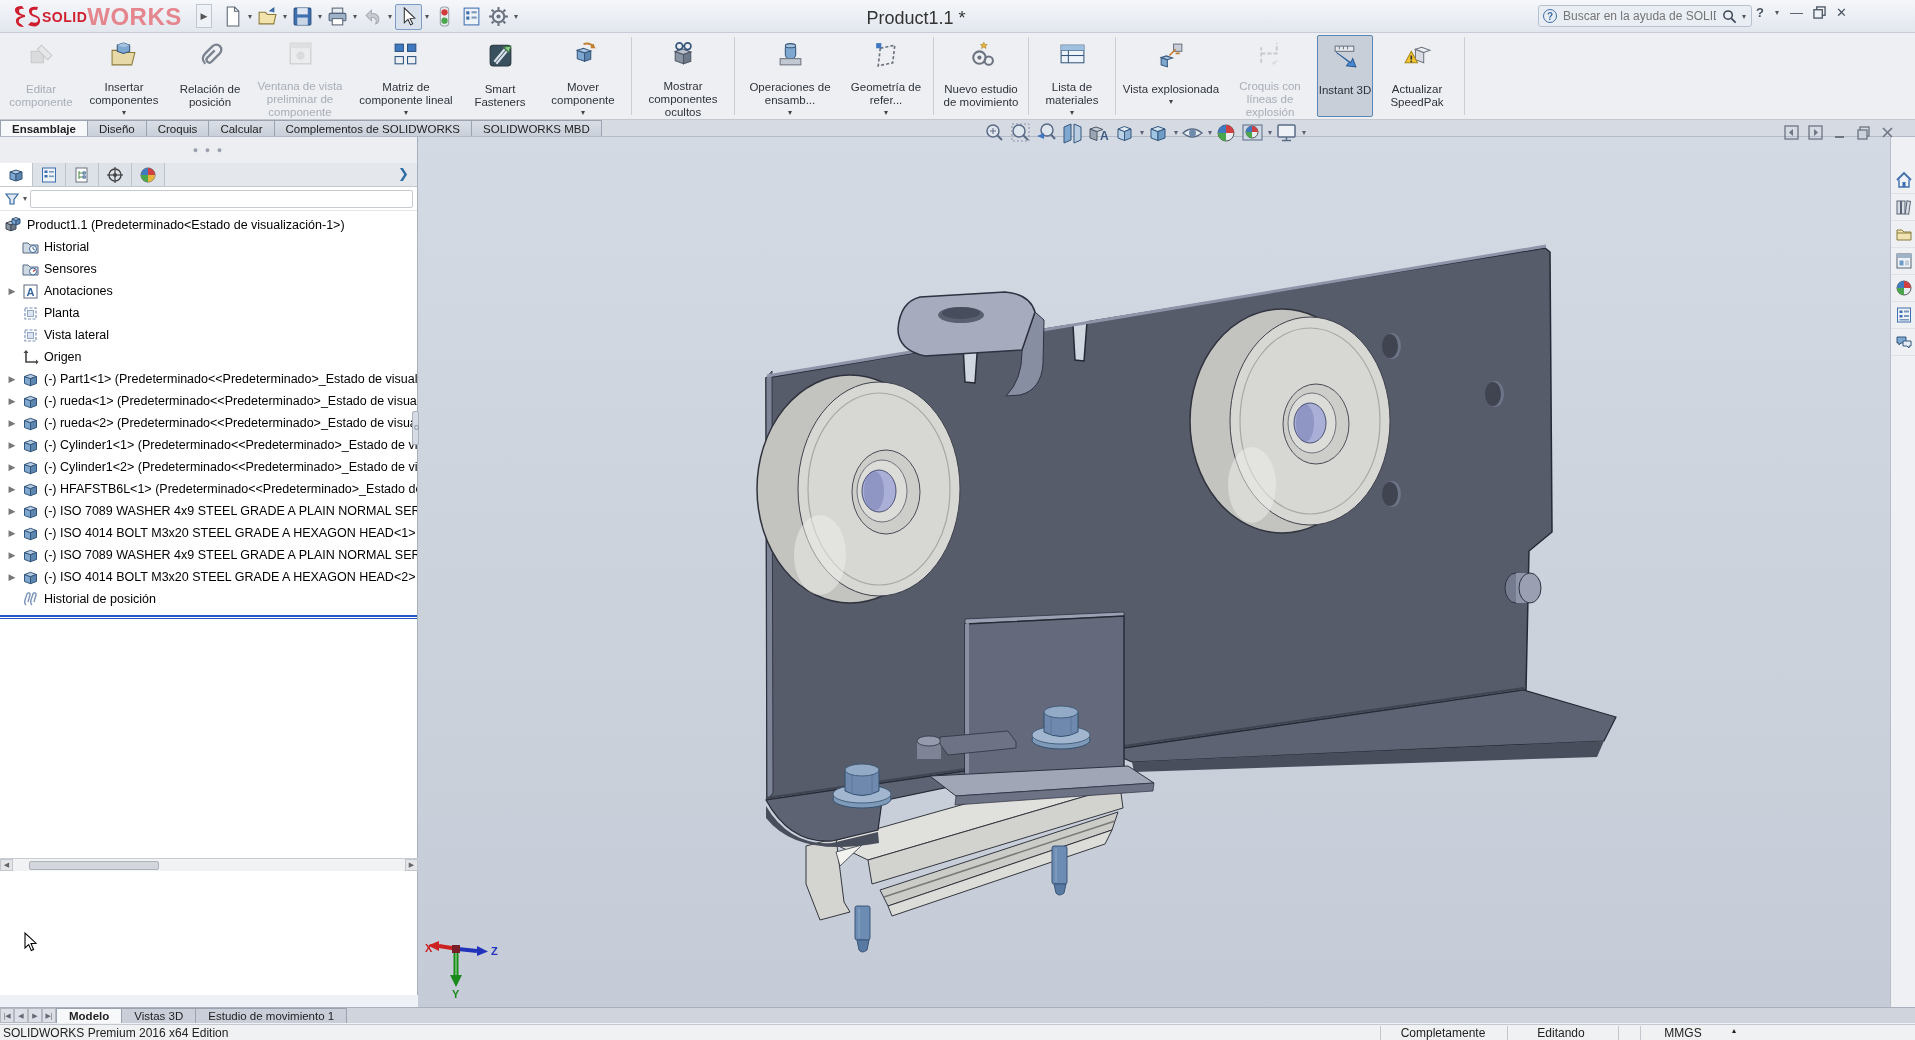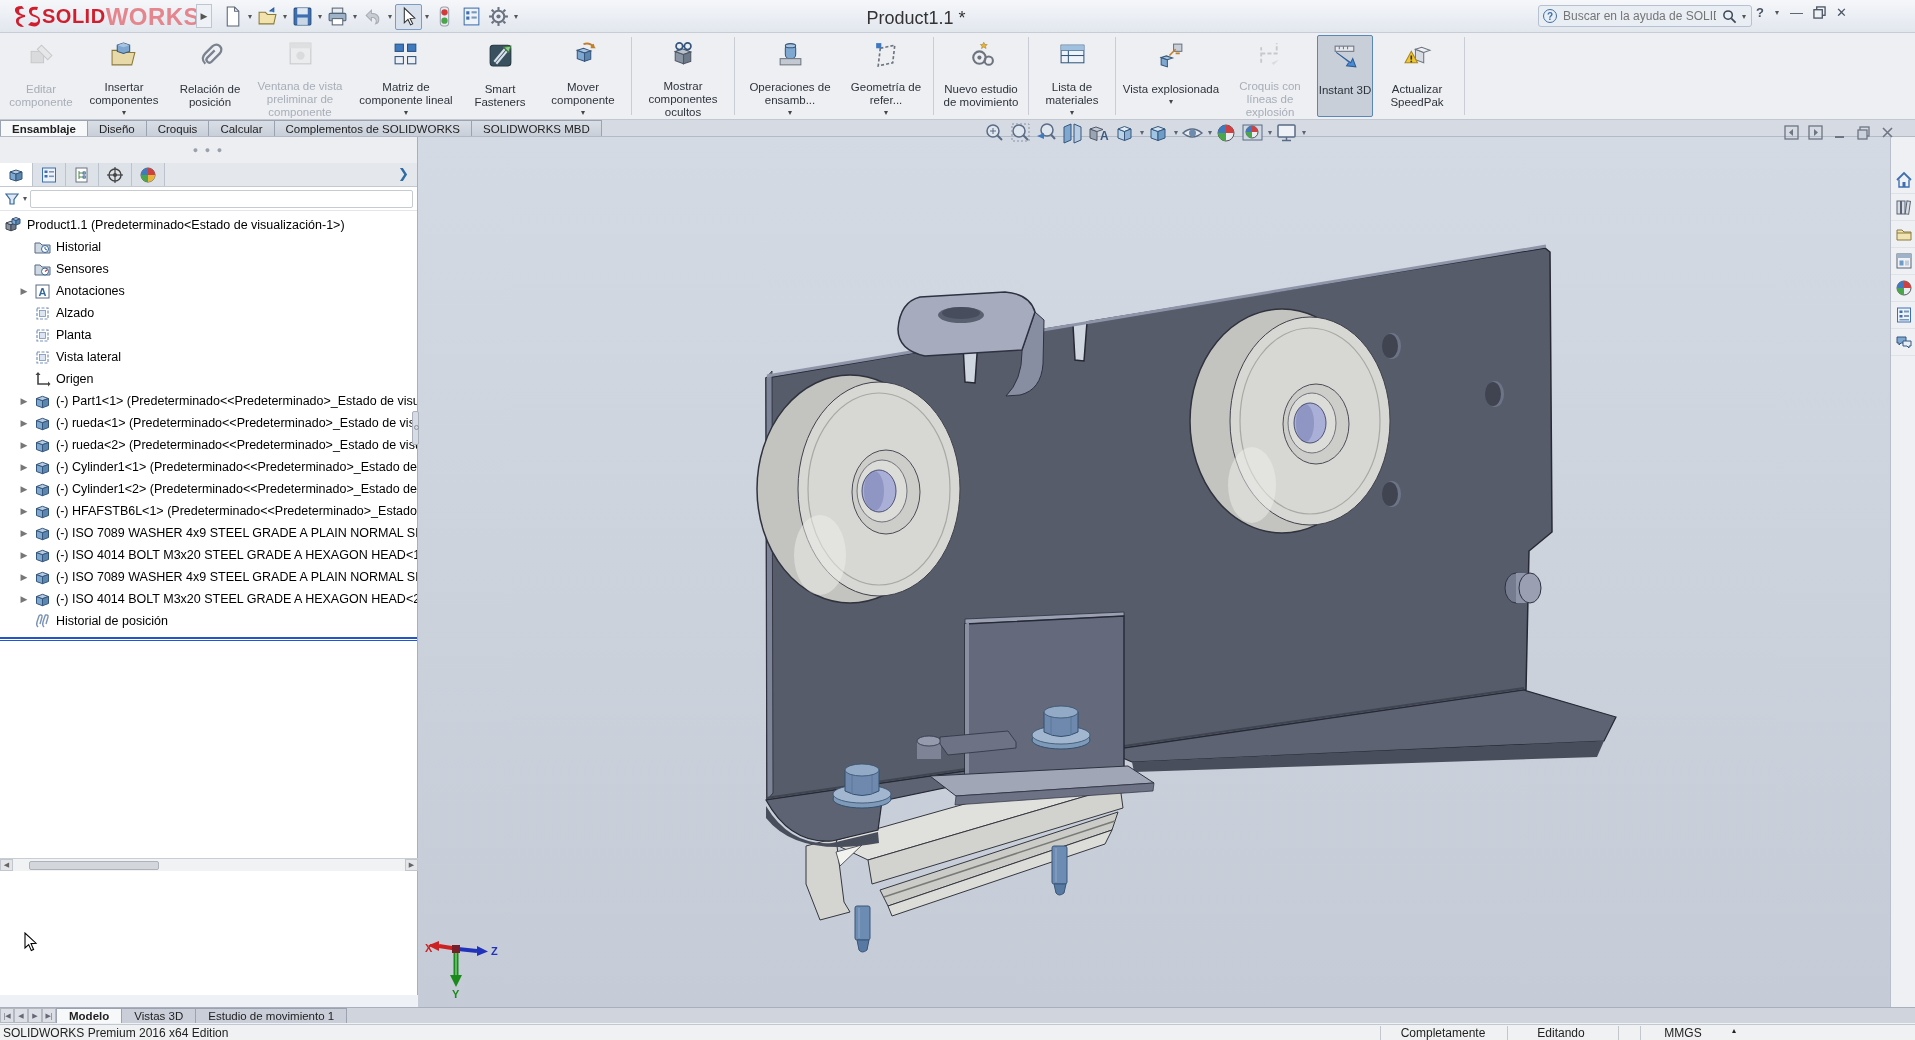--- a/index.html
+++ b/index.html
@@ -3,21 +3,21 @@
 <meta charset="utf-8">
 <style>
   html,body{margin:0;padding:0;width:1915px;height:1040px;overflow:hidden;
     font-family:"Liberation Sans","DejaVu Sans",sans-serif;background:#eef1f5;
     -webkit-font-smoothing:antialiased;}
   *{box-sizing:border-box;}
   
   #titlebar{position:absolute;left:0;top:0;width:1915px;height:33px;
     background:linear-gradient(#f5f7fa,#e2e7ee);border-bottom:1px solid #c7ccd6;}
   #logo{position:absolute;left:8px;top:3px;height:27px;display:flex;align-items:center;}
-  .logo-solid{color:#cf1f2f;font-weight:bold;font-size:20px;letter-spacing:.5px;}
+  .logo-solid{color:#cf1f2f;font-weight:bold;font-size:14px;letter-spacing:.5px;}
   .logo-works{color:#e5858d;font-weight:bold;font-size:24px;letter-spacing:.5px;}
   #logo-expander{position:absolute;left:196px;top:4px;width:16px;height:24px;border:1px solid #c0c6d0;
     background:#eef1f5;color:#555;font-size:9px;display:flex;align-items:center;justify-content:center;}
   #quick-toolbar{position:absolute;left:220px;top:3px;height:27px;display:flex;align-items:center;gap:2px;}
   .qbtn{height:26px;display:flex;align-items:center;justify-content:center;padding:0 2px;}
   .qbtn svg{width:21px;height:21px;}
   .qcaret{font-size:8px;color:#555;padding:0 1px;}
   .qsel{border:1px solid #7d9cc4;background:#d9e2ec;border-radius:2px;}
   #doc-title{position:absolute;left:816px;top:8px;width:200px;text-align:center;
     font-size:18px;color:#333;}
@@ -55,21 +55,21 @@
     color:#9aa1ac;font-size:9px;letter-spacing:2px;}
   #mgr-tabs{height:24px;display:flex;background:#e4e7ec;border-bottom:1px solid #c3c8d1;position:relative;}
   .mtab{width:33px;border-right:1px solid #bdc3cd;display:flex;align-items:center;justify-content:center;
     background:#dde1e8;}
   .mtab.active{background:#fff;}
   .mtab svg{width:18px;height:18px;}
   #mgr-flyout{position:absolute;right:8px;top:3px;color:#2e6da4;font-size:13px;}
   #filter-row{height:24px;display:flex;align-items:center;padding:2px 4px;border-bottom:1px solid #e2e5ea;gap:2px;}
   #filter-box{flex:1;height:18px;border:1px solid #c6cad1;border-radius:2px;background:#fff;}
   #tree{padding-top:3px;font-size:12.5px;color:#000;}
-  .trow{height:22px;display:flex;align-items:center;white-space:nowrap;overflow:hidden;padding-left:14px;}
+  .trow{height:22px;display:flex;align-items:center;white-space:nowrap;overflow:hidden;padding-left:2px;}
   .trow .arrow{width:20px;flex:none;color:#777;font-size:9px;text-align:center;}
   .trow .ticon{width:17px;height:17px;flex:none;margin-right:5px;}
   .trow.root{padding-left:4px;}
   .trow.root .ticon{width:18px;height:18px;}
   #rollback{height:4px;border-top:2px solid #2456c8;border-bottom:1px solid #2456c8;margin-top:5px;}
   #panel-hscroll{position:absolute;left:0;top:858px;width:418px;height:13px;background:#f1f2f4;
     border-top:1px solid #c9cdd4;display:flex;align-items:stretch;}
   .scr-btn{width:13px;background:#e3e5e9;border:1px solid #c2c6cd;color:#666;font-size:7px;
     display:flex;align-items:center;justify-content:center;flex:none;}
   #scr-thumb{position:absolute;left:16px;top:2px;width:130px;height:9px;background:#d3d6db;
@@ -809,28 +809,20 @@
           <text x="4.5" y="13" font-size="11" font-weight="bold" fill="#35679c" font-family="Liberation Sans, sans-serif">A</text>
         </svg>
       <span>Anotaciones</span>
     </div>
     <div class="trow">
       <span class="arrow"></span>
       <svg class="ticon" viewBox="0 0 17 17">
           <rect x="3" y="3" width="11" height="11" fill="none" stroke="#7a92b8" stroke-width="1.2" stroke-dasharray="3,1.5"></rect>
           <rect x="5.5" y="5.5" width="6" height="6" fill="#dce6f2" stroke="#7a92b8" stroke-width="0.8"></rect>
         </svg>
-      <span>Alzado</span>
-    </div>
-    <div class="trow">
-      <span class="arrow"></span>
-      <svg class="ticon" viewBox="0 0 17 17">
-          <rect x="3" y="3" width="11" height="11" fill="none" stroke="#7a92b8" stroke-width="1.2" stroke-dasharray="3,1.5"></rect>
-          <rect x="5.5" y="5.5" width="6" height="6" fill="#dce6f2" stroke="#7a92b8" stroke-width="0.8"></rect>
-        </svg>
       <span>Planta</span>
     </div>
     <div class="trow">
       <span class="arrow"></span>
       <svg class="ticon" viewBox="0 0 17 17">
           <rect x="3" y="3" width="11" height="11" fill="none" stroke="#7a92b8" stroke-width="1.2" stroke-dasharray="3,1.5"></rect>
           <rect x="5.5" y="5.5" width="6" height="6" fill="#dce6f2" stroke="#7a92b8" stroke-width="0.8"></rect>
         </svg>
       <span>Vista lateral</span>
     </div>

